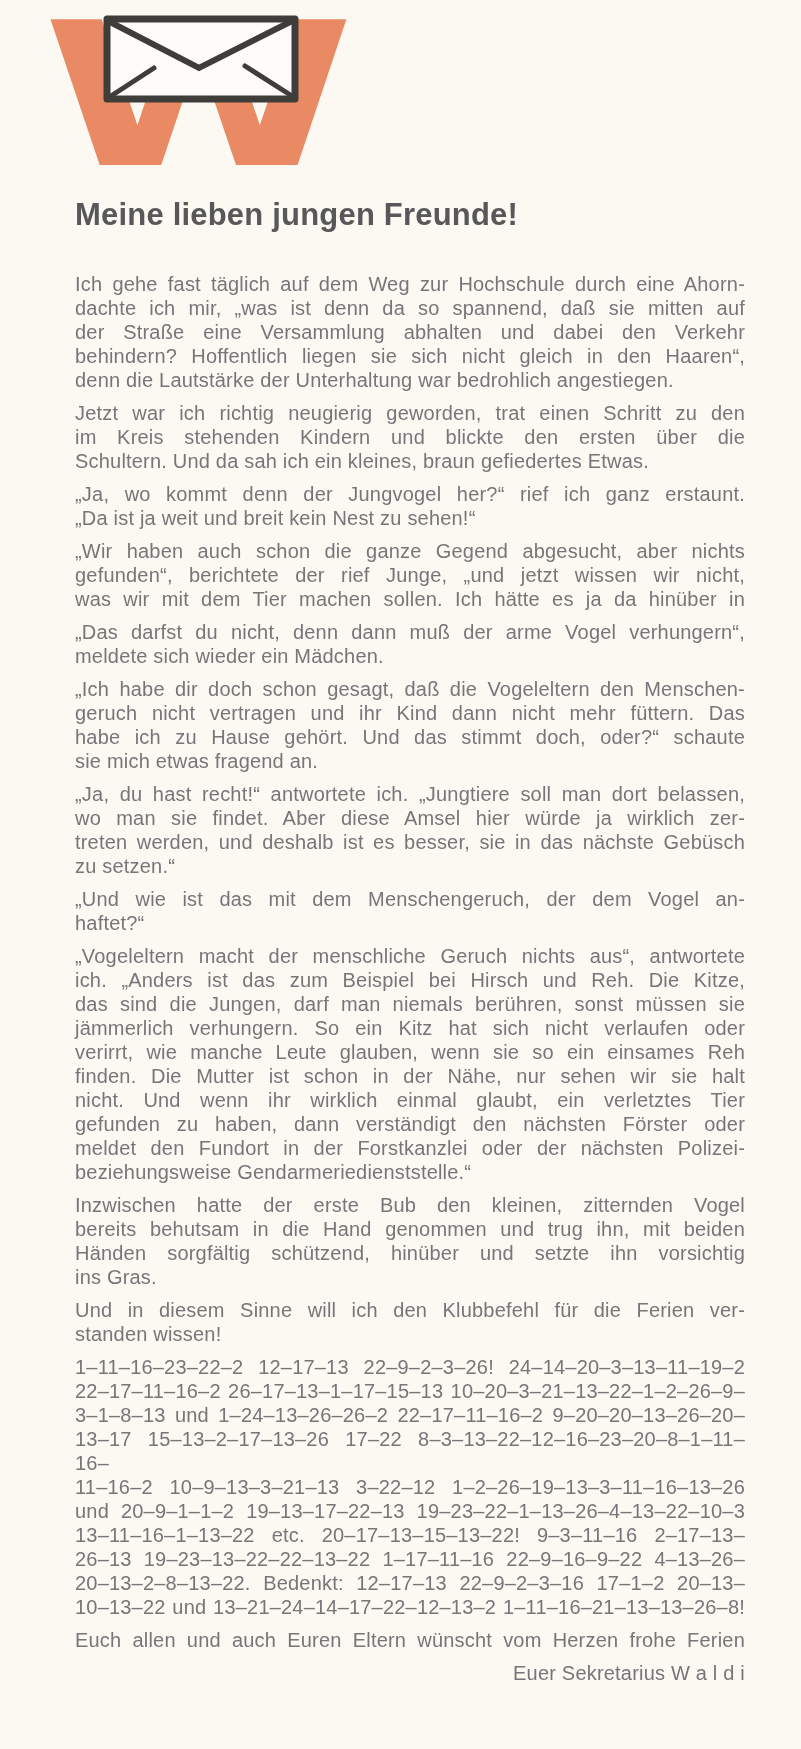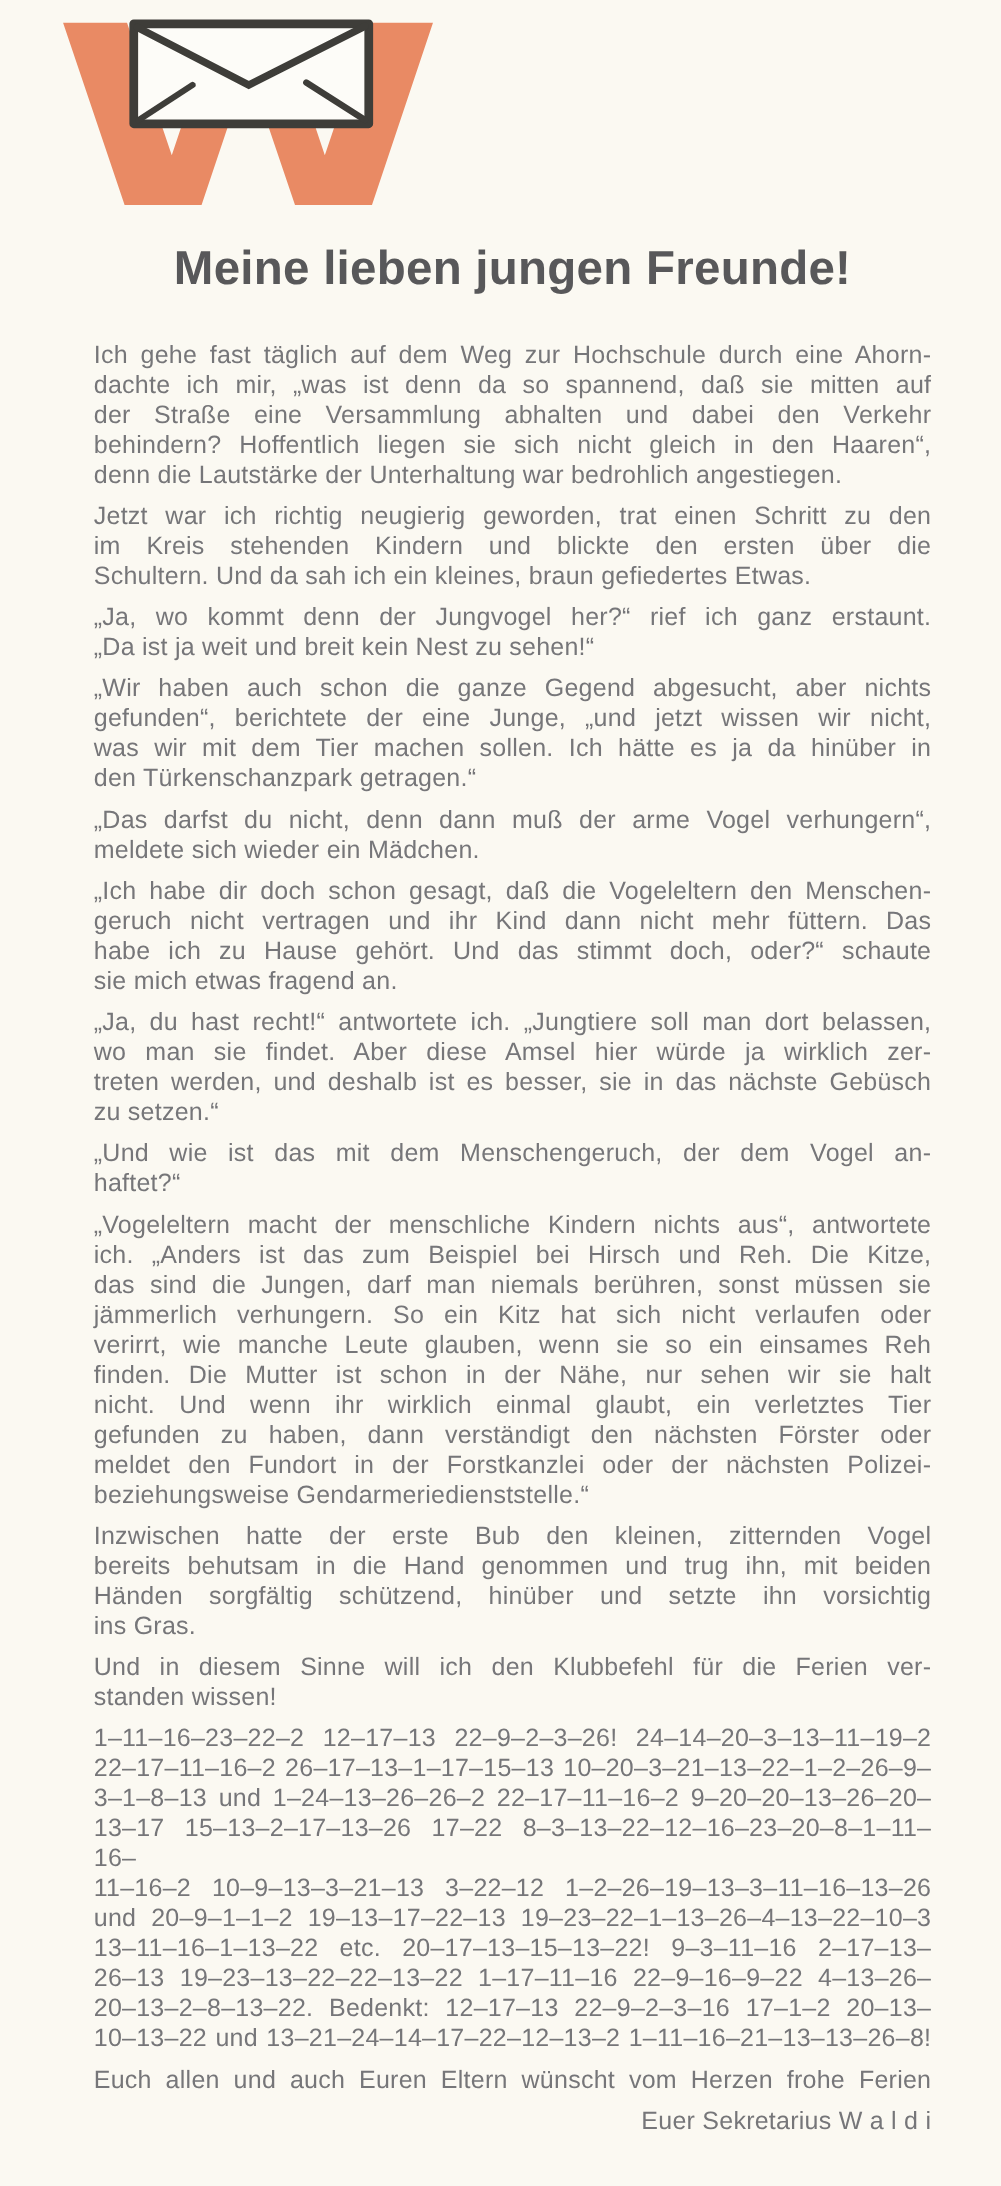--- a/index.html
+++ b/index.html
@@ -20,22 +20,22 @@
     transform:scaleX(1.42);transform-origin:left top;
     letter-spacing:0;
   }
   .logo-env{position:absolute;left:62px;top:4px;width:200px;height:94px;}
   
   .content{
     position:absolute;left:75px;top:198px;width:670px;
   }
   h1.title{
     margin:0 0 40px 0;
-    text-align:center;
-    font-size:38px;line-height:34px;
+    text-align:left;
+    font-size:31px;line-height:34px;
     font-weight:bold;
     letter-spacing:0.2px;
   }
   .para{margin:0 0 9px 0;}
   .ln{
     font-size:20px;line-height:24px;
     letter-spacing:0.2px;
     text-align:justify;text-align-last:justify;
     white-space:normal;
   }
@@ -76,23 +76,22 @@
           <div class="ln">Jetzt war ich richtig neugierig geworden, trat einen Schritt zu den</div>
           <div class="ln">im Kreis stehenden Kindern und blickte den ersten über die</div>
           <div class="ln last">Schultern. Und da sah ich ein kleines, braun gefiedertes Etwas.</div>
         </div>
         <div class="para">
           <div class="ln">„Ja, wo kommt denn der Jungvogel her?“ rief ich ganz erstaunt.</div>
           <div class="ln last">„Da ist ja weit und breit kein Nest zu sehen!“</div>
         </div>
         <div class="para">
           <div class="ln">„Wir haben auch schon die ganze Gegend abgesucht, aber nichts</div>
-          <div class="ln">gefunden“, berichtete der eine Junge, „und jetzt wissen wir nicht,</div>
+          <div class="ln">gefunden“, berichtete der rief Junge, „und jetzt wissen wir nicht,</div>
           <div class="ln">was wir mit dem Tier machen sollen. Ich hätte es ja da hinüber in</div>
-          <div class="ln last">den Türkenschanzpark getragen.“</div>
         </div>
         <div class="para">
           <div class="ln">„Das darfst du nicht, denn dann muß der arme Vogel verhungern“,</div>
           <div class="ln last">meldete sich wieder ein Mädchen.</div>
         </div>
         <div class="para">
           <div class="ln">„Ich habe dir doch schon gesagt, daß die Vogeleltern den Menschen-</div>
           <div class="ln">geruch nicht vertragen und ihr Kind dann nicht mehr füttern. Das</div>
           <div class="ln">habe ich zu Hause gehört. Und das stimmt doch, oder?“ schaute</div>
           <div class="ln last">sie mich etwas fragend an.</div>
@@ -101,21 +100,21 @@
           <div class="ln">„Ja, du hast recht!“ antwortete ich. „Jungtiere soll man dort belassen,</div>
           <div class="ln">wo man sie findet. Aber diese Amsel hier würde ja wirklich zer-</div>
           <div class="ln">treten werden, und deshalb ist es besser, sie in das nächste Gebüsch</div>
           <div class="ln last">zu setzen.“</div>
         </div>
         <div class="para">
           <div class="ln">„Und wie ist das mit dem Menschengeruch, der dem Vogel an-</div>
           <div class="ln last">haftet?“</div>
         </div>
         <div class="para">
-          <div class="ln">„Vogeleltern macht der menschliche Kindern nichts aus“, antwortete</div>
+          <div class="ln">„Vogeleltern macht der menschliche Geruch nichts aus“, antwortete</div>
           <div class="ln">ich. „Anders ist das zum Beispiel bei Hirsch und Reh. Die Kitze,</div>
           <div class="ln">das sind die Jungen, darf man niemals berühren, sonst müssen sie</div>
           <div class="ln">jämmerlich verhungern. So ein Kitz hat sich nicht verlaufen oder</div>
           <div class="ln">verirrt, wie manche Leute glauben, wenn sie so ein einsames Reh</div>
           <div class="ln">finden. Die Mutter ist schon in der Nähe, nur sehen wir sie halt</div>
           <div class="ln">nicht. Und wenn ihr wirklich einmal glaubt, ein verletztes Tier</div>
           <div class="ln">gefunden zu haben, dann verständigt den nächsten Förster oder</div>
           <div class="ln">meldet den Fundort in der Forstkanzlei oder der nächsten Polizei-</div>
           <div class="ln last">beziehungsweise Gendarmeriedienststelle.“</div>
         </div>

